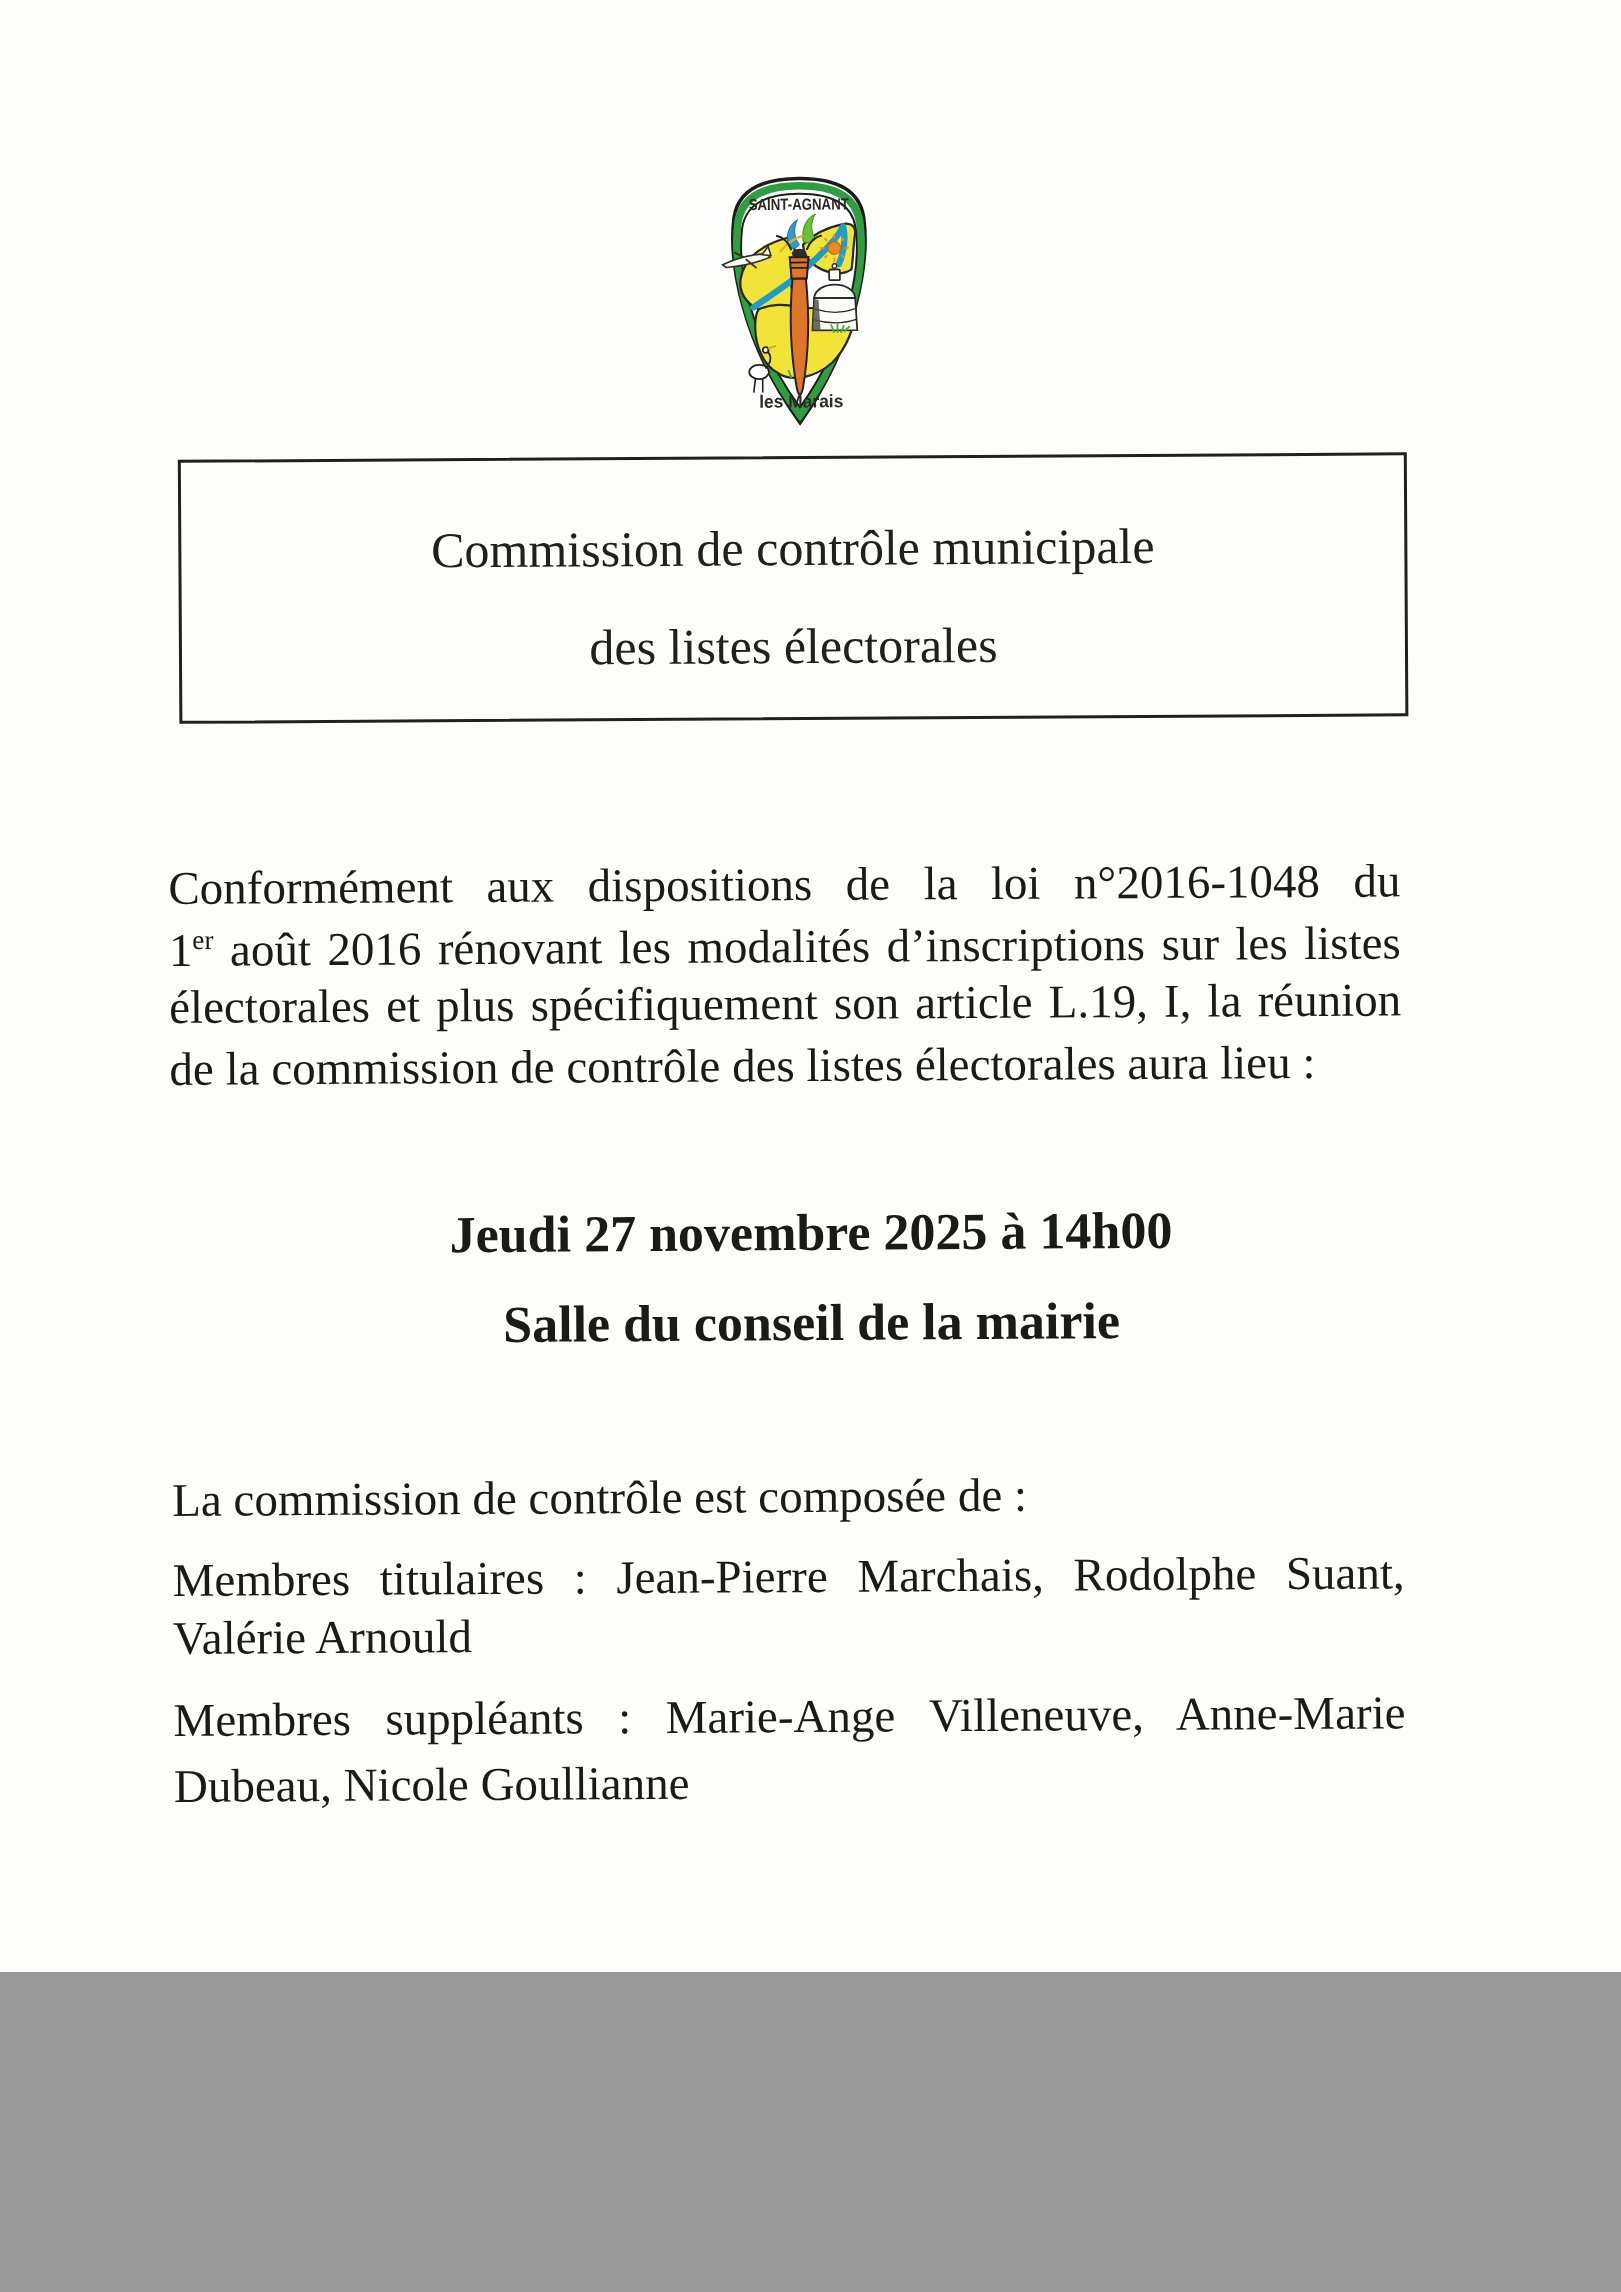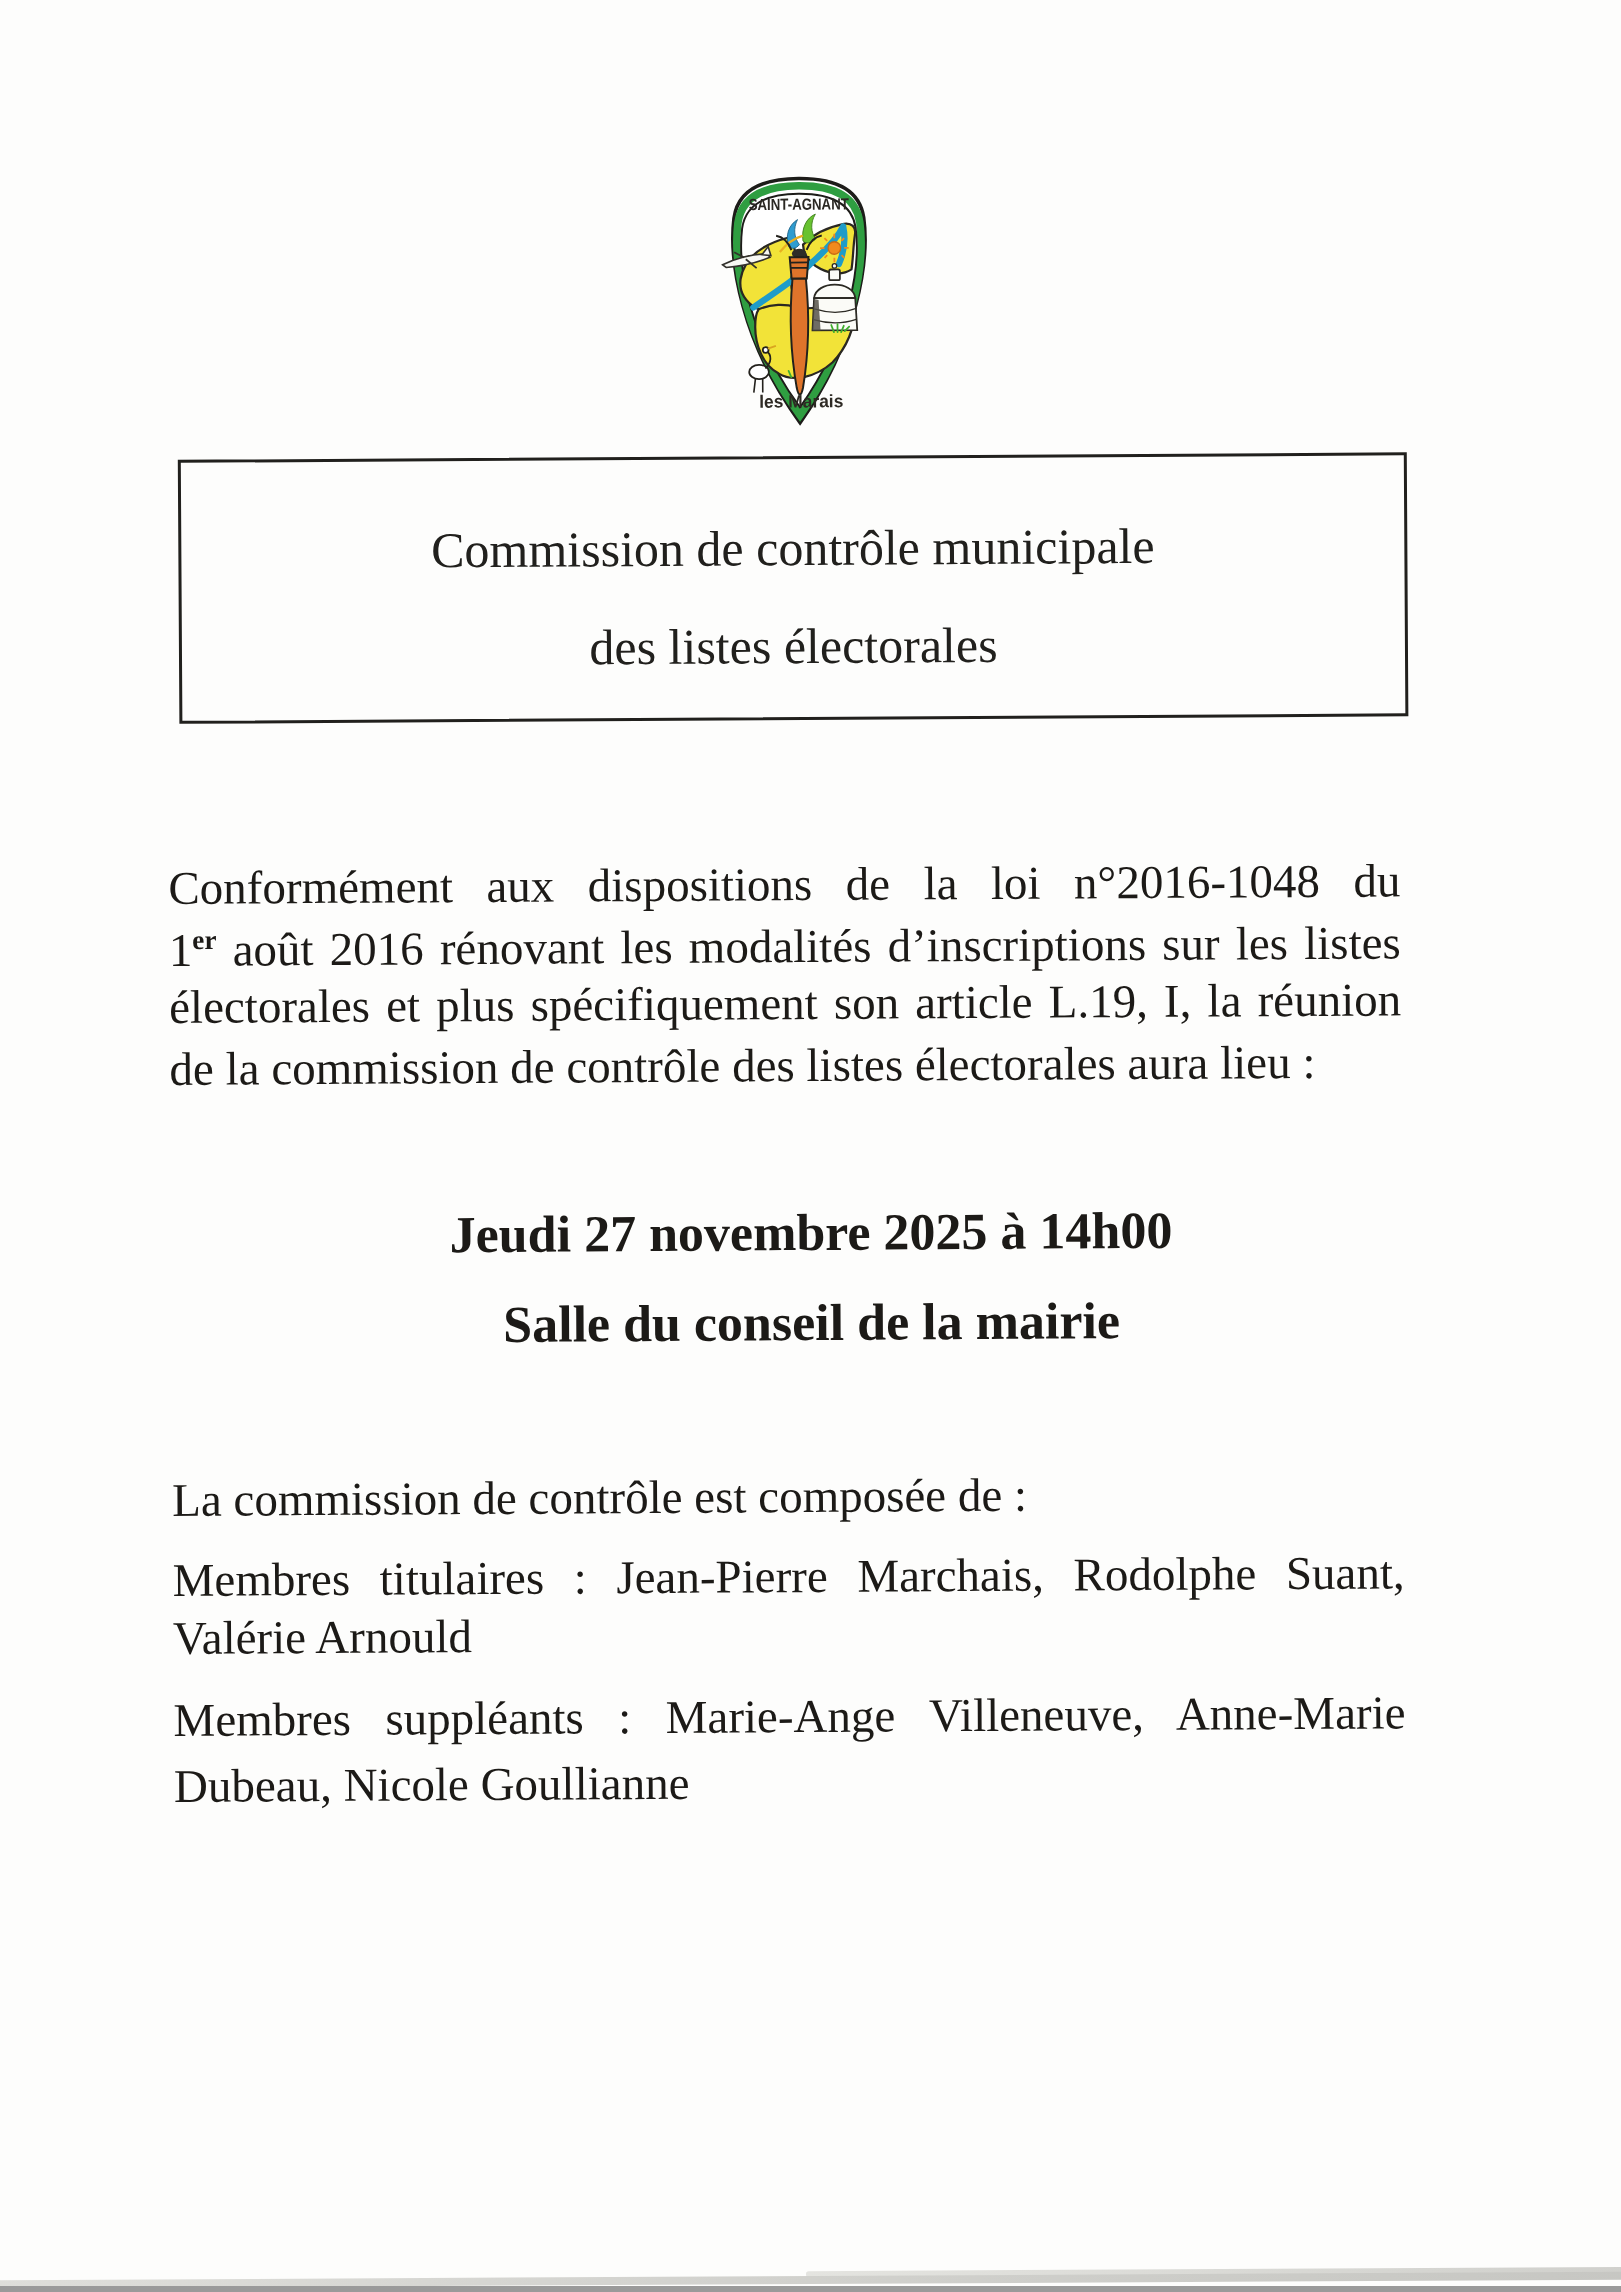--- a/index.html
+++ b/index.html
@@ -1,33 +1,33 @@
 <!DOCTYPE html>
 <html style="font-size:14.3px"><head>
 <meta charset="utf-8">
 <style>
   html,body{margin:0;padding:0;background:#9a9a9a;}
   .page{
-    position:relative;width:1621px;height:2286px;background:#fdfdfc;overflow:hidden;
+    position:relative;width:1621px;height:1972px;background:#fdfdfc;overflow:hidden;
     font-family:"Liberation Serif","DejaVu Serif",serif;color:#1c1a17;
   }
   .scan{position:absolute;left:0;top:0;width:1621px;height:2293px;transform:rotate(-0.35deg);transform-origin:50% 50%;}
   .logo{position:absolute;left:708px;top:173px;width:193px;height:255px;}
   .title-box{
     position:absolute;left:182px;top:456px;width:1229px;height:264px;box-sizing:border-box;
     border:3.6px solid #21201d;background:#fdfdfc;text-align:center;
   }
   .title-line{font-size:50px;line-height:66px;color:#21201d;}
   .title-line.first{margin-top:56px;}
   .title-line.second{margin-top:32px;}
   .bodyline{
     position:absolute;left:170px;width:1232px;font-size:47px;line-height:63px;color:#1c1a17;
   }
   .just{text-align:justify;text-align-last:justify;}
-  .bodyline sup{font-size:0.58em;line-height:0;vertical-align:super;font-weight:bold;}
+  .bodyline sup{font-size:0.58em;line-height:0;vertical-align:super;}
   .centerline{
     position:absolute;left:0;width:1621px;text-align:center;font-weight:bold;
     font-size:52px;line-height:72px;color:#1c1a17;
   }
   .shadow-band{
     position:absolute;left:-7.2px;top:2276px;width:1639px;height:8px;
     background:linear-gradient(to right,#dededa 0%,#d2d2ce 45%,#c7c7c3 100%);
     transform:rotate(-0.30deg);border-radius:1.8px;
   }
   .shadow-band2{

